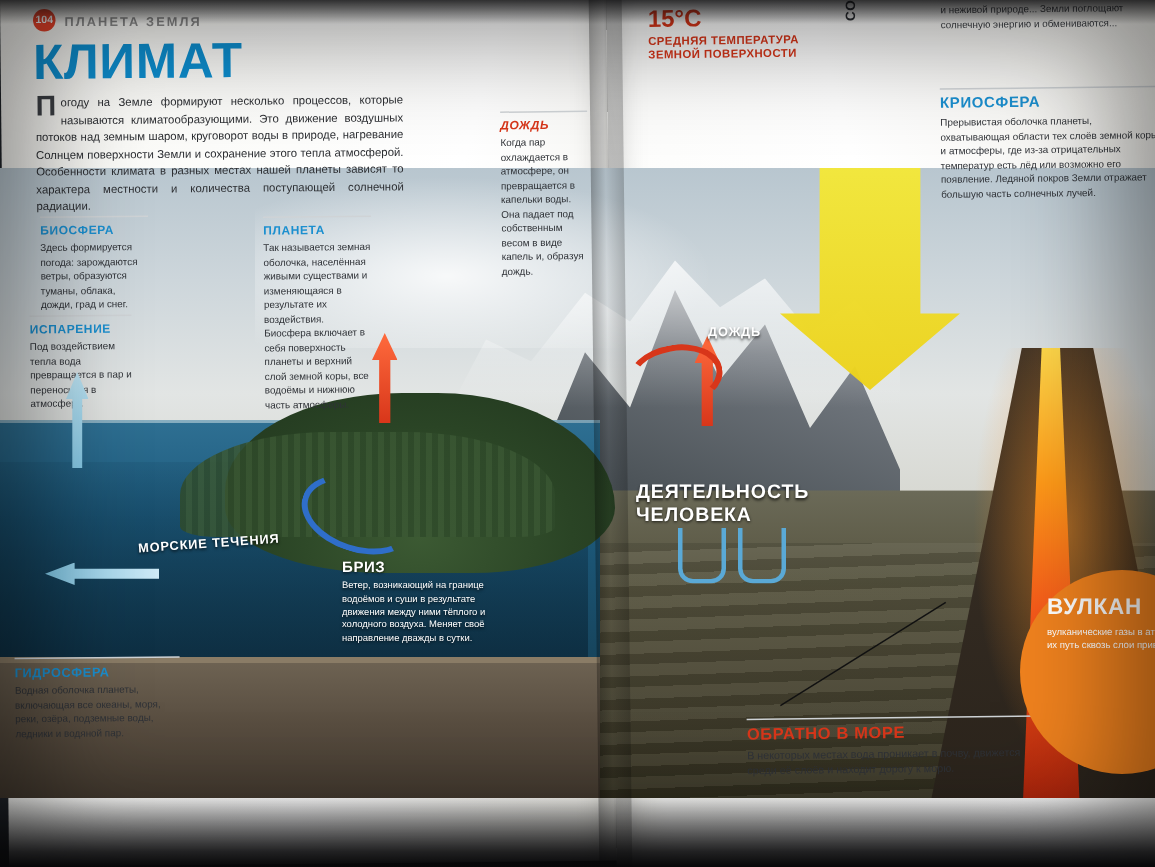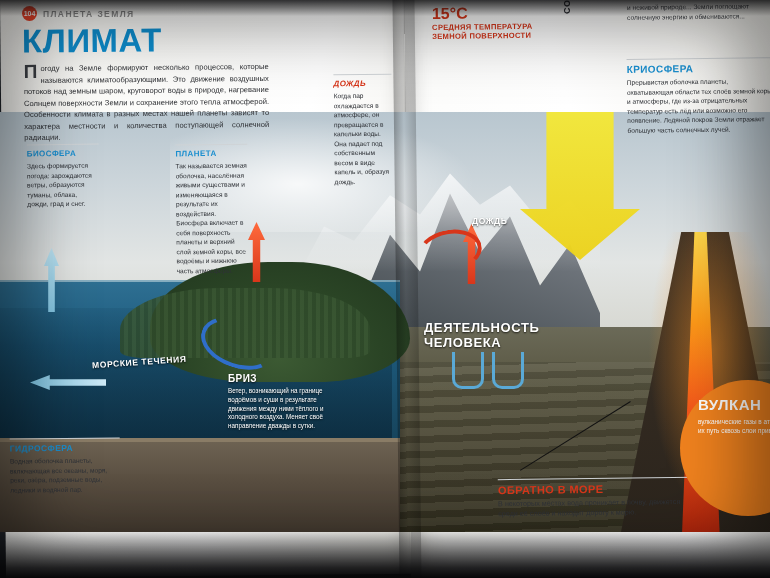--- a/index.html
+++ b/index.html
@@ -328,20 +328,25 @@
   <div id="intro">
     <span class="dropcap">П</span><span>огоду на Земле формируют несколько процессов, которые называются климатообразующими. Это движение воздушных потоков над земным шаром, круговорот воды в природе, нагревание Солнцем поверхности Земли и сохранение этого тепла атмосферой. Особенности климата в разных местах нашей планеты зависят то характера местности и количества поступающей солнечной радиации.</span>
   </div>
 
   <div class="callout" style="left:27px; top:144px; width:72px; transform:rotate(-0.6deg);">
     <div class="rule"></div>
     <div class="head" style="color:#1b8fcf; font-size:8px;">БИОСФЕРА</div>
     <div class="body">Здесь формируется погода: зарождаются ветры, образуются туманы, облака, дожди, град и снег.</div>
   </div>
 
+  <div class="callout" style="left:20px; top:210px; width:68px; transform:rotate(-0.6deg);">
+    <div class="rule"></div>
+    <div class="head" style="color:#1b8fcf; font-size:8px;">ИСПАРЕНИЕ</div>
+    <div class="body">Под воздействием тепла вода превращается в пар и переносится в атмосферу.</div>
+  </div>
 
   <div class="callout" style="left:176px; top:144px; width:72px; transform:rotate(-0.6deg);">
     <div class="rule"></div>
     <div class="head" style="color:#1b8fcf; font-size:8px;">ПЛАНЕТА</div>
     <div class="body">Так называется земная оболочка, населённая живыми существами и изменяющаяся в результате их воздействия. Биосфера включает в себя поверхность планеты и верхний слой земной коры, все водоёмы и нижнюю часть атмосферы.</div>
   </div>
 
   <div class="callout" style="left:334px; top:74px; width:58px; transform:rotate(-0.6deg);">
     <div class="rule"></div>
     <div class="head" style="color:#d8361a; font-size:8px;font-style:italic;">ДОЖДЬ</div>

